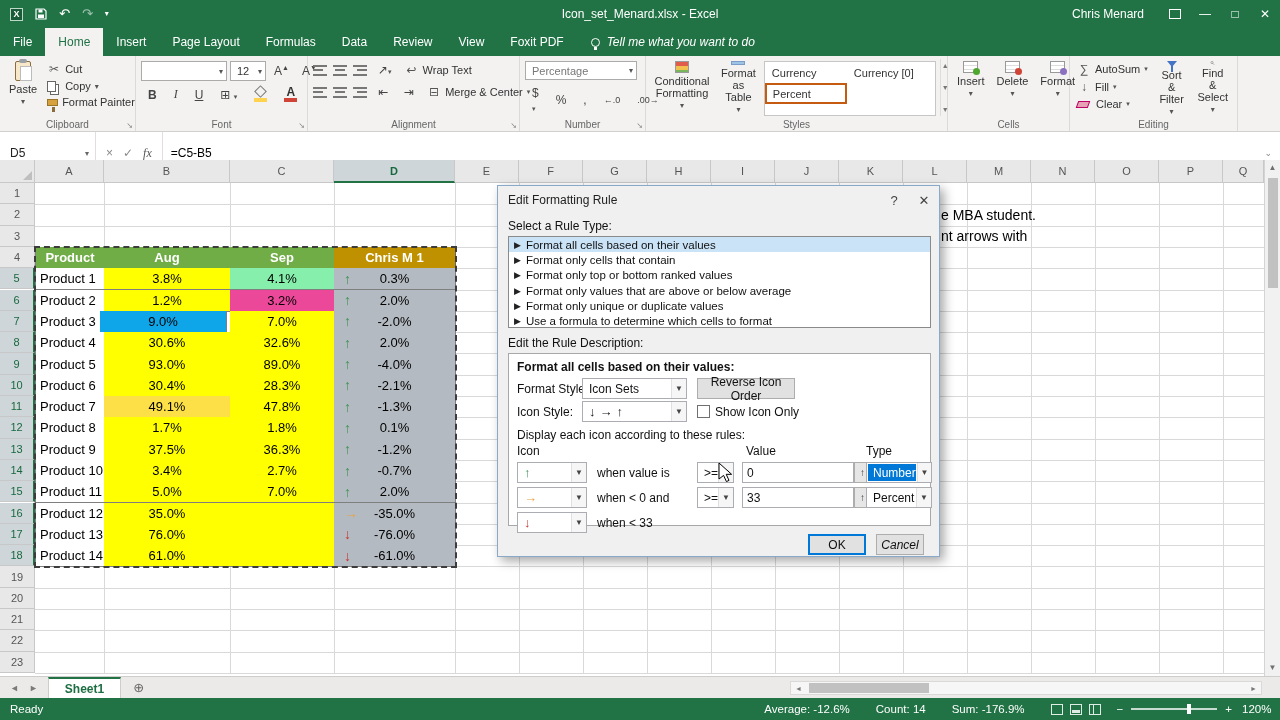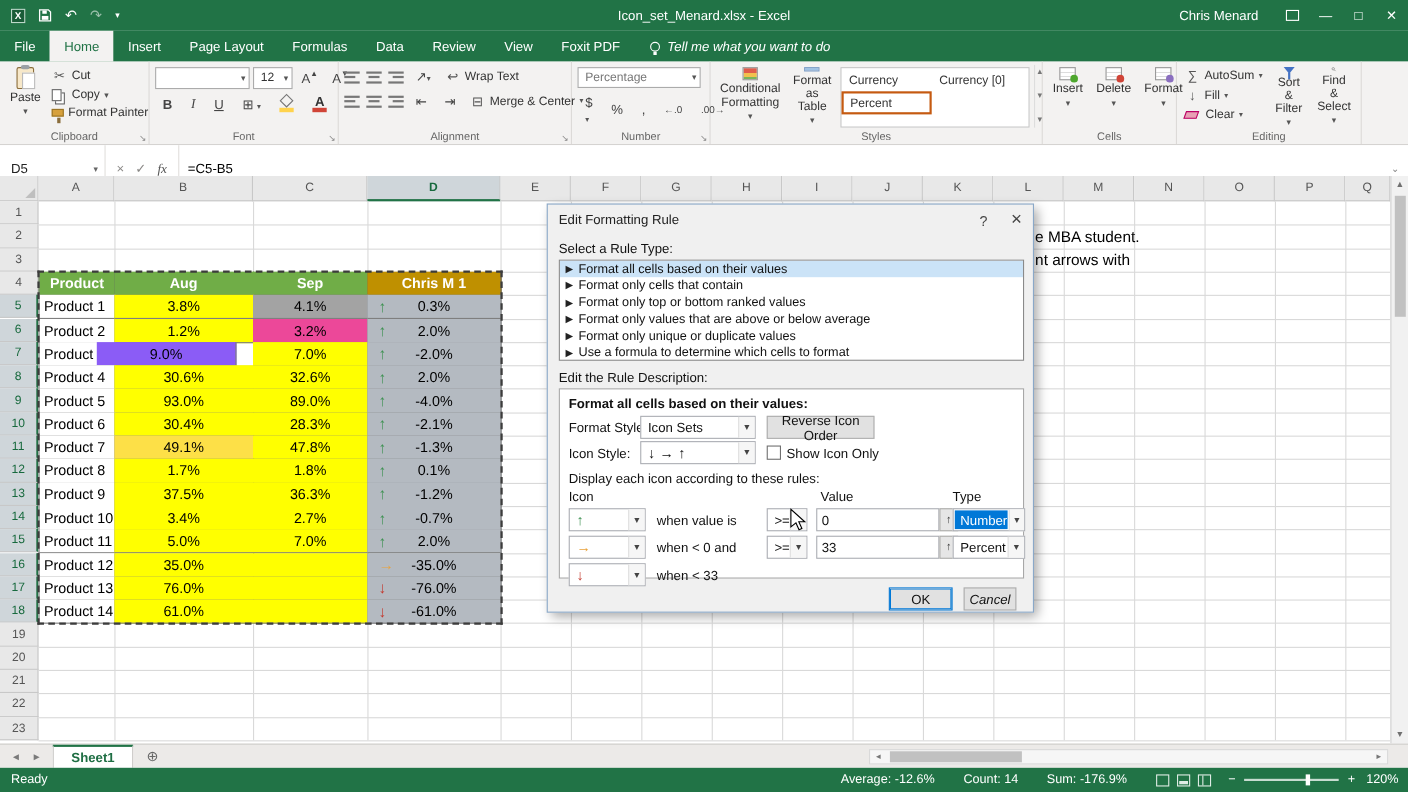--- a/index.html
+++ b/index.html
@@ -496,21 +496,21 @@
         </div>
         <div class="cell hdr" style="left: 334px; top: 86.9px; width: 122px; height: 22.3px; background: rgb(191, 144, 0);">
           <span>Chris M 1</span>
         </div>
         <div class="cell namec" style="left: 35px; top: 108.2px; width: 70px; height: 22.3px; background: rgb(255, 255, 255); border-left: 1px solid rgb(127, 127, 127);">
           <span>Product 1</span>
         </div>
         <div class="cell " style="left: 104px; top: 108.2px; width: 127px; height: 22.3px; background: rgb(255, 255, 0);">
           <span>3.8%</span>
         </div>
-        <div class="cell " style="left: 230px; top: 108.2px; width: 105px; height: 22.3px; background: #a3a3a3;">
+        <div class="cell " style="left: 230px; top: 108.2px; width: 105px; height: 22.3px; background: #86efac;">
           <span>4.1%</span>
         </div>
         <div class="cell dcell" style="left: 334px; top: 108.2px; width: 122px; height: 22.3px; background: rgb(180, 186, 193);">
           <span>0.3%</span>
           <span class="cico" style="color: rgb(63, 146, 83);">↑</span>
         </div>
         <div class="cell namec" style="left: 35px; top: 129.5px; width: 70px; height: 22.3px; background: rgb(255, 255, 255); border-left: 1px solid rgb(127, 127, 127);">
           <span>Product 2</span>
         </div>
         <div class="cell " style="left: 104px; top: 129.5px; width: 127px; height: 22.3px; background: rgb(255, 255, 0);">
@@ -519,21 +519,21 @@
         <div class="cell " style="left: 230px; top: 129.5px; width: 105px; height: 22.3px; background: #ec4899;">
           <span>3.2%</span>
         </div>
         <div class="cell dcell" style="left: 334px; top: 129.5px; width: 122px; height: 22.3px; background: rgb(180, 186, 193);">
           <span>2.0%</span>
           <span class="cico" style="color: rgb(63, 146, 83);">↑</span>
         </div>
         <div class="cell namec" style="left: 35px; top: 150.8px; width: 70px; height: 22.3px; background: rgb(255, 255, 255); border-left: 1px solid rgb(127, 127, 127);">
           <span>Product 3</span>
         </div>
-        <div class="cell " style="left: 88px; top: 150.8px; width: 127px; height: 22.3px; background: #8b5cf6;">
+        <div class="cell " style="left: 100px; top: 150.8px; width: 127px; height: 22.3px; background: #0ea5e9;">
           <span>9.0%</span>
         </div>
         <div class="cell " style="left: 230px; top: 150.8px; width: 105px; height: 22.3px; background: rgb(255, 255, 0);">
           <span>7.0%</span>
         </div>
         <div class="cell dcell" style="left: 334px; top: 150.8px; width: 122px; height: 22.3px; background: rgb(180, 186, 193);">
           <span>-2.0%</span>
           <span class="cico" style="color: rgb(63, 146, 83);">↑</span>
         </div>
         <div class="cell namec" style="left: 35px; top: 172.1px; width: 70px; height: 22.3px; background: rgb(255, 255, 255); border-left: 1px solid rgb(127, 127, 127);">

